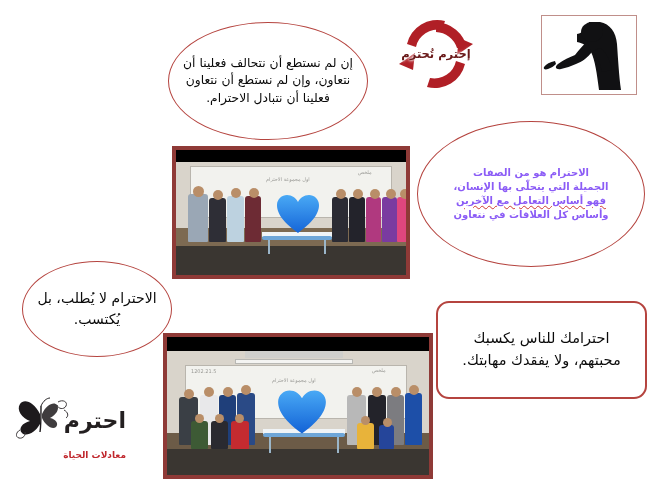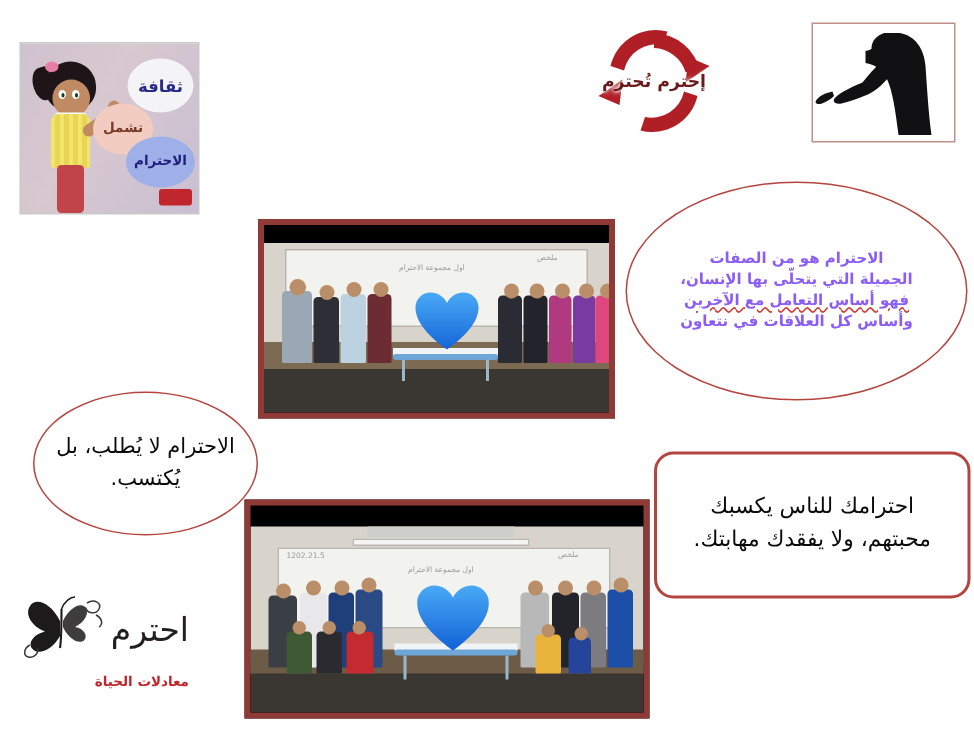--- a/index.html
+++ b/index.html
@@ -113,53 +113,36 @@
   .leg{position:absolute;background:#9bb6c9;width:2px;}
   .heart{position:absolute;}
   .heart svg{display:block;}
   .kid{position:absolute;border-radius:3px 3px 1px 1px;}
   .kidhead{position:absolute;border-radius:50%;background:#b98e68;}
   .floor{position:absolute;left:0;right:0;bottom:0;background:#3a3631;}
 
   
   #calligraphy-logo{left:12px;top:392px;width:118px;height:85px;background:#fff;}
   #calligraphy-logo .w1{position:absolute;right:4px;top:16px;font-size:22px;color:#231f20;
-     direction:rtl;font-weight:normal;letter-spacing:-1px;}
+     direction:rtl;font-weight:bold;letter-spacing:-1px;}
   #calligraphy-logo .w2{position:absolute;right:26px;top:40px;font-size:20px;color:#231f20;
      direction:rtl;font-weight:bold;letter-spacing:-1px;}
   #calligraphy-logo .w3{position:absolute;right:4px;bottom:17px;font-size:9px;color:#c0272d;
      direction:rtl;font-weight:bold;}
   .butterfly{position:absolute;left:2px;top:4px;}
 </style>
 </head>
 <body>
 
 <div class="stage">
 
-  <div class="abs" id="cartoon-image">
-    <div class="girl-pony"></div>
-    <div class="girl-hair"></div>
-    <div class="girl-tie"></div>
-    <div class="girl-face"></div>
-    <div class="girl-eye l"></div>
-    <div class="girl-eye r"></div>
-    <div class="girl-pupil l"></div>
-    <div class="girl-pupil r"></div>
-    <div class="girl-collar"></div>
-    <div class="girl-body"></div>
-    <div class="girl-legs"></div>
-    <div class="girl-arm"></div>
-    <div class="girl-hand"></div>
-
-    <div class="cart-bubble ar" id="cb-thaqafa">ثقافة</div>
-    <div class="cart-bubble ar" id="cb-tashmal">تشمل</div>
-    <div class="cart-bubble ar" id="cb-ihtiram">الاحترام</div>
-    <div class="cart-logo"></div>
-  </div>
-
+
+  <div class="abs oval" id="quote-oval-1">
+    <div class="txt ar">إن لم نستطع أن نتحالف فعلينا أن نتعاون، وإن لم نستطع أن نتعاون فعلينا أن نتبادل الاحترام.</div>
+  </div>
 
   <div class="abs" id="respect-cycle-logo">
     <svg width="82" height="80" viewBox="0 0 82 80" aria-hidden="true">
       <g fill="#b01f26">
         <path d="M41 8 A33 33 0 0 1 72 34 L62 34 A23 23 0 0 0 41 18 Z"></path>
         <path d="M41 8 A33 33 0 0 0 10 34 L20 34 A23 23 0 0 1 41 18 Z" opacity="0"></path>
         <path d="M12 30 A31 31 0 0 1 50 7 L47 16 A22 22 0 0 0 21 33 Z"></path>
         <path d="M70 50 A31 31 0 0 1 32 73 L35 64 A22 22 0 0 0 61 47 Z"></path>
         <polygon points="64,24 78,30 62,41"></polygon>
         <polygon points="18,56 4,50 20,39"></polygon>

